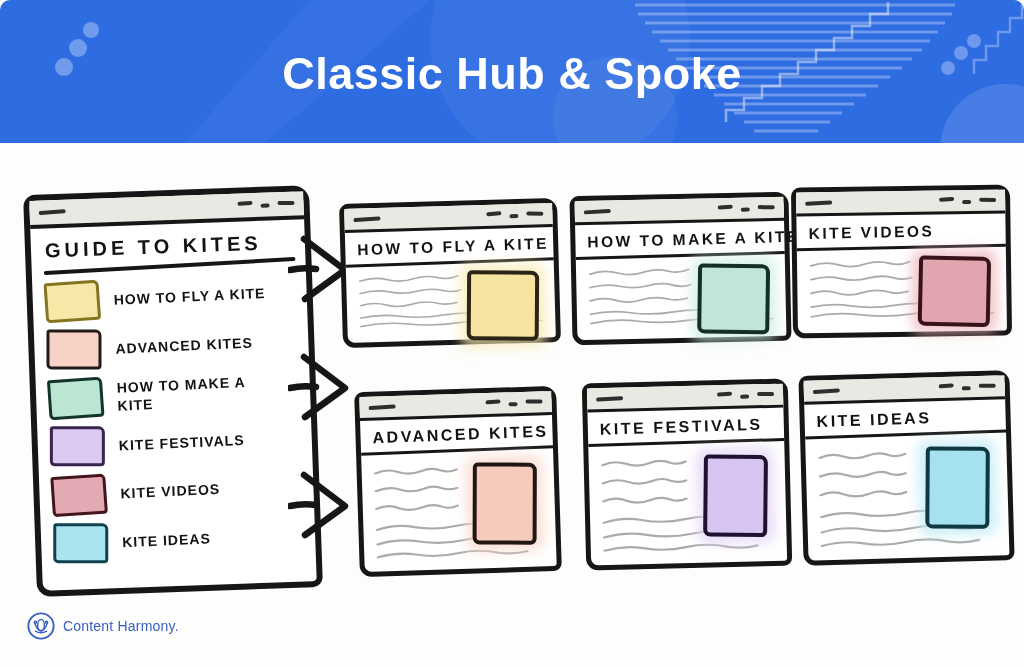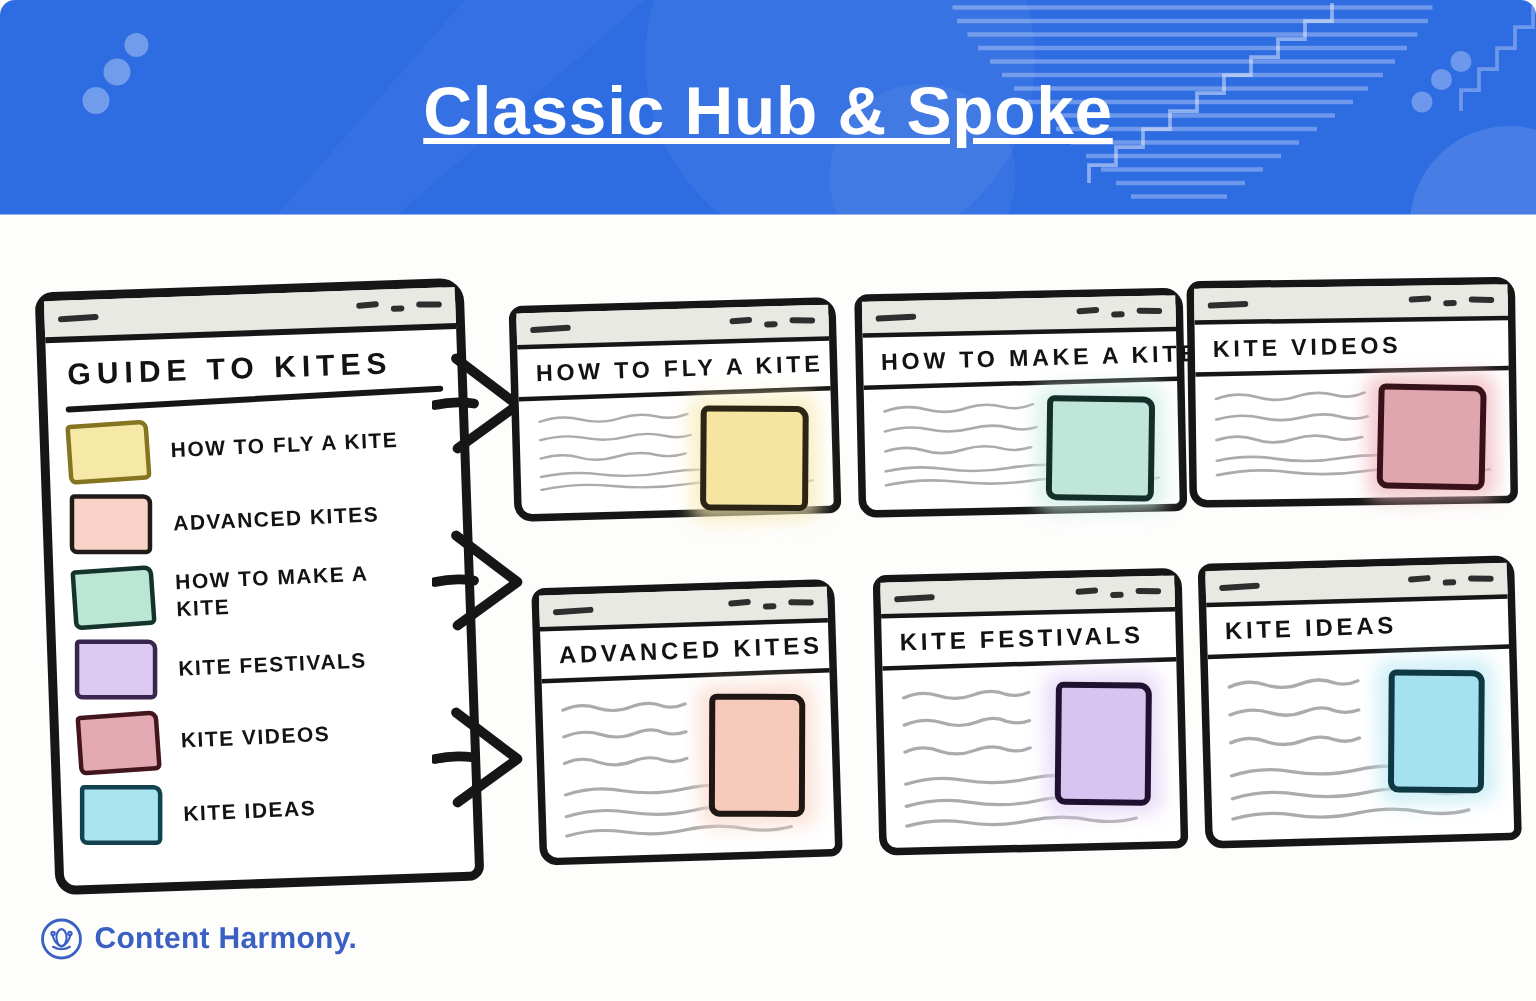--- a/index.html
+++ b/index.html
@@ -5,21 +5,21 @@
   html,body{margin:0;padding:0;background:#ffffff;}
   .stage{position:relative;width:1024px;height:667px;background:#fdfdfc;overflow:hidden;
          font-family:"Liberation Sans",sans-serif;}
 
   
   .banner{position:absolute;left:0;top:0;width:1024px;height:143px;
           background:linear-gradient(100deg,#2c66dd 0%,#2e6ce2 55%,#3a74e8 100%);
           border-radius:10px 10px 0 0;display:flex;align-items:center;justify-content:center;}
   .banner-deco{position:absolute;inset:0;pointer-events:none;}
   .banner-title{position:relative;color:#ffffff;font-size:45px;font-weight:700;
-                letter-spacing:0.5px;margin-top:4px;text-decoration:underline;}
+                letter-spacing:0.5px;margin-top:4px;}
 
   
   .win{position:absolute;background:#ffffff;border:5px solid #161616;box-sizing:border-box;
        border-radius:9px 13px 8px 12px;}
   .chrome{height:21px;background:#e9e9e4;border-bottom:3px solid #161616;
           display:flex;align-items:center;justify-content:space-between;padding:0 9px;}
   .dash{height:4px;background:#2e2e2e;border-radius:2px;}
   .dash-long{width:27px;transform:rotate(-2deg);}
   .dash-group{display:flex;gap:8px;align-items:center;}
   .dash-group .dash:nth-child(1){width:15px;transform:translateY(-2px) rotate(-3deg);}
@@ -68,21 +68,21 @@
 
   
   .arrow{position:absolute;width:62px;height:78px;}
   .arrow path{fill:none;stroke:#161616;stroke-width:6.5;stroke-linecap:round;stroke-linejoin:round;}
   .a0{left:288px;top:230px;}
   .a1{left:288px;top:348px;}
   .a2{left:288px;top:466px;}
 
   
   .brand{position:absolute;left:26px;top:611px;display:flex;align-items:center;gap:7px;}
-  .brand-name{font-size:20px;font-weight:700;letter-spacing:0.2px;}
+  .brand-name{font-size:14px;font-weight:400;letter-spacing:0.2px;}
   .credit{position:absolute;right:22px;top:600px;font-size:29px;font-weight:700;
           color:#0d0d0d;letter-spacing:0.5px;}
 </style>
 </head>
 <body>
 
 <div class="stage">
 
   <div class="banner" style="background: rgb(46, 108, 226);">
     <svg class="banner-deco" viewBox="0 0 1024 143" preserveAspectRatio="none">

